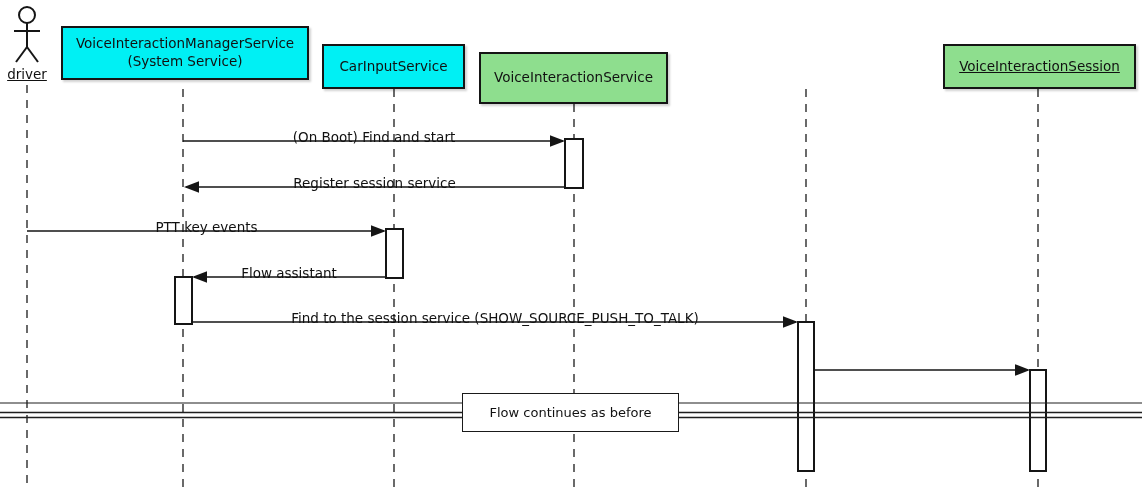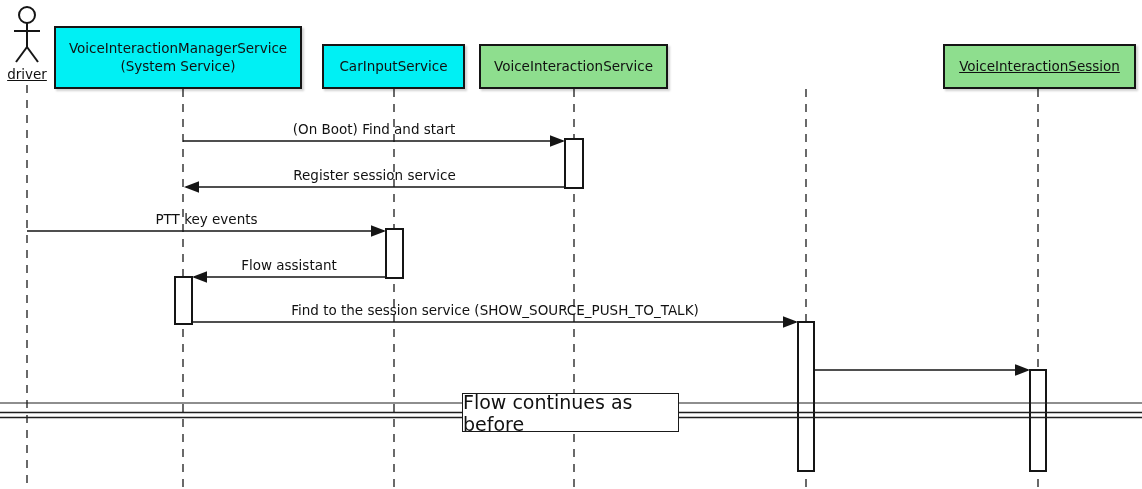--- a/index.html
+++ b/index.html
@@ -11,26 +11,26 @@
   .pbox{
     position:absolute;box-sizing:border-box;border:2px solid #151515;
     display:flex;align-items:center;justify-content:center;text-align:center;
     font-size:13.5px;line-height:1.3;white-space:pre-line;
     box-shadow:2px 2px 2px rgba(0,0,0,0.18);
   }
   .pbox.cyan{background:#00F0F4;}
   .pbox.green{background:#8EDE8E;}
   .mlabel{
     position:absolute;font-size:13.5px;text-align:center;height:17px;line-height:17px;
-    white-space:nowrap;overflow:visible;
+    white-space:nowrap;overflow:visible;margin-top:8px;
   }
   .actor-label{position:absolute;font-size:13.5px;text-align:center;text-decoration:underline;}
   .divider-box{
     position:absolute;box-sizing:border-box;background:#ffffff;border:1.5px solid #1a1a1a;
-    display:flex;align-items:center;justify-content:center;font-size:19px;
+    display:flex;align-items:center;justify-content:center;font-size:13px;
   }
 </style>
 </head>
 <body>
 
 <div id="canvas">
 
   <svg id="lines-layer" width="1142" height="489" viewBox="0 0 1142 489" xmlns="http://www.w3.org/2000/svg">
 
     <g stroke="#151515" stroke-width="2" fill="none">
@@ -80,26 +80,26 @@
 
     <g stroke="#1f1f1f">
       <line x1="0" y1="403" x2="1142" y2="403" stroke-width="1.2"></line>
       <line x1="0" y1="412.5" x2="1142" y2="412.5" stroke-width="1.5"></line>
       <line x1="0" y1="417.5" x2="1142" y2="417.5" stroke-width="1.5"></line>
     </g>
   </svg>
 
   <div class="actor-label" style="left:0px;top:66px;width:54px;">driver</div>
 
-  <div class="pbox cyan" style="left:54px;top:26px;width:248px;height:63px;">VoiceInteractionManagerService
+  <div class="pbox cyan" style="left:61px;top:26px;width:248px;height:54px;">VoiceInteractionManagerService
 (System Service)</div>
 
   <div class="pbox cyan" style="left:322px;top:44px;width:143px;height:45px;">CarInputService</div>
 
-  <div class="pbox green" style="left:479px;top:44px;width:189px;height:45px;text-align:center;">VoiceInteractionService</div>
+  <div class="pbox green" style="left:479px;top:52px;width:189px;height:52px;text-align:center;">VoiceInteractionService</div>
 
 
   <div class="pbox green" style="left:943px;top:44px;width:193px;height:45px;text-decoration:underline;">VoiceInteractionSession</div>
 
   <div class="mlabel" style="left:183px;top:121px;width:382px;">(On Boot) Find and start</div>
 
   <div class="mlabel" style="left:184px;top:167px;width:381px;">Register session service</div>
 
   <div class="mlabel" style="left:27px;top:211px;width:359px;">PTT key events</div>
 

